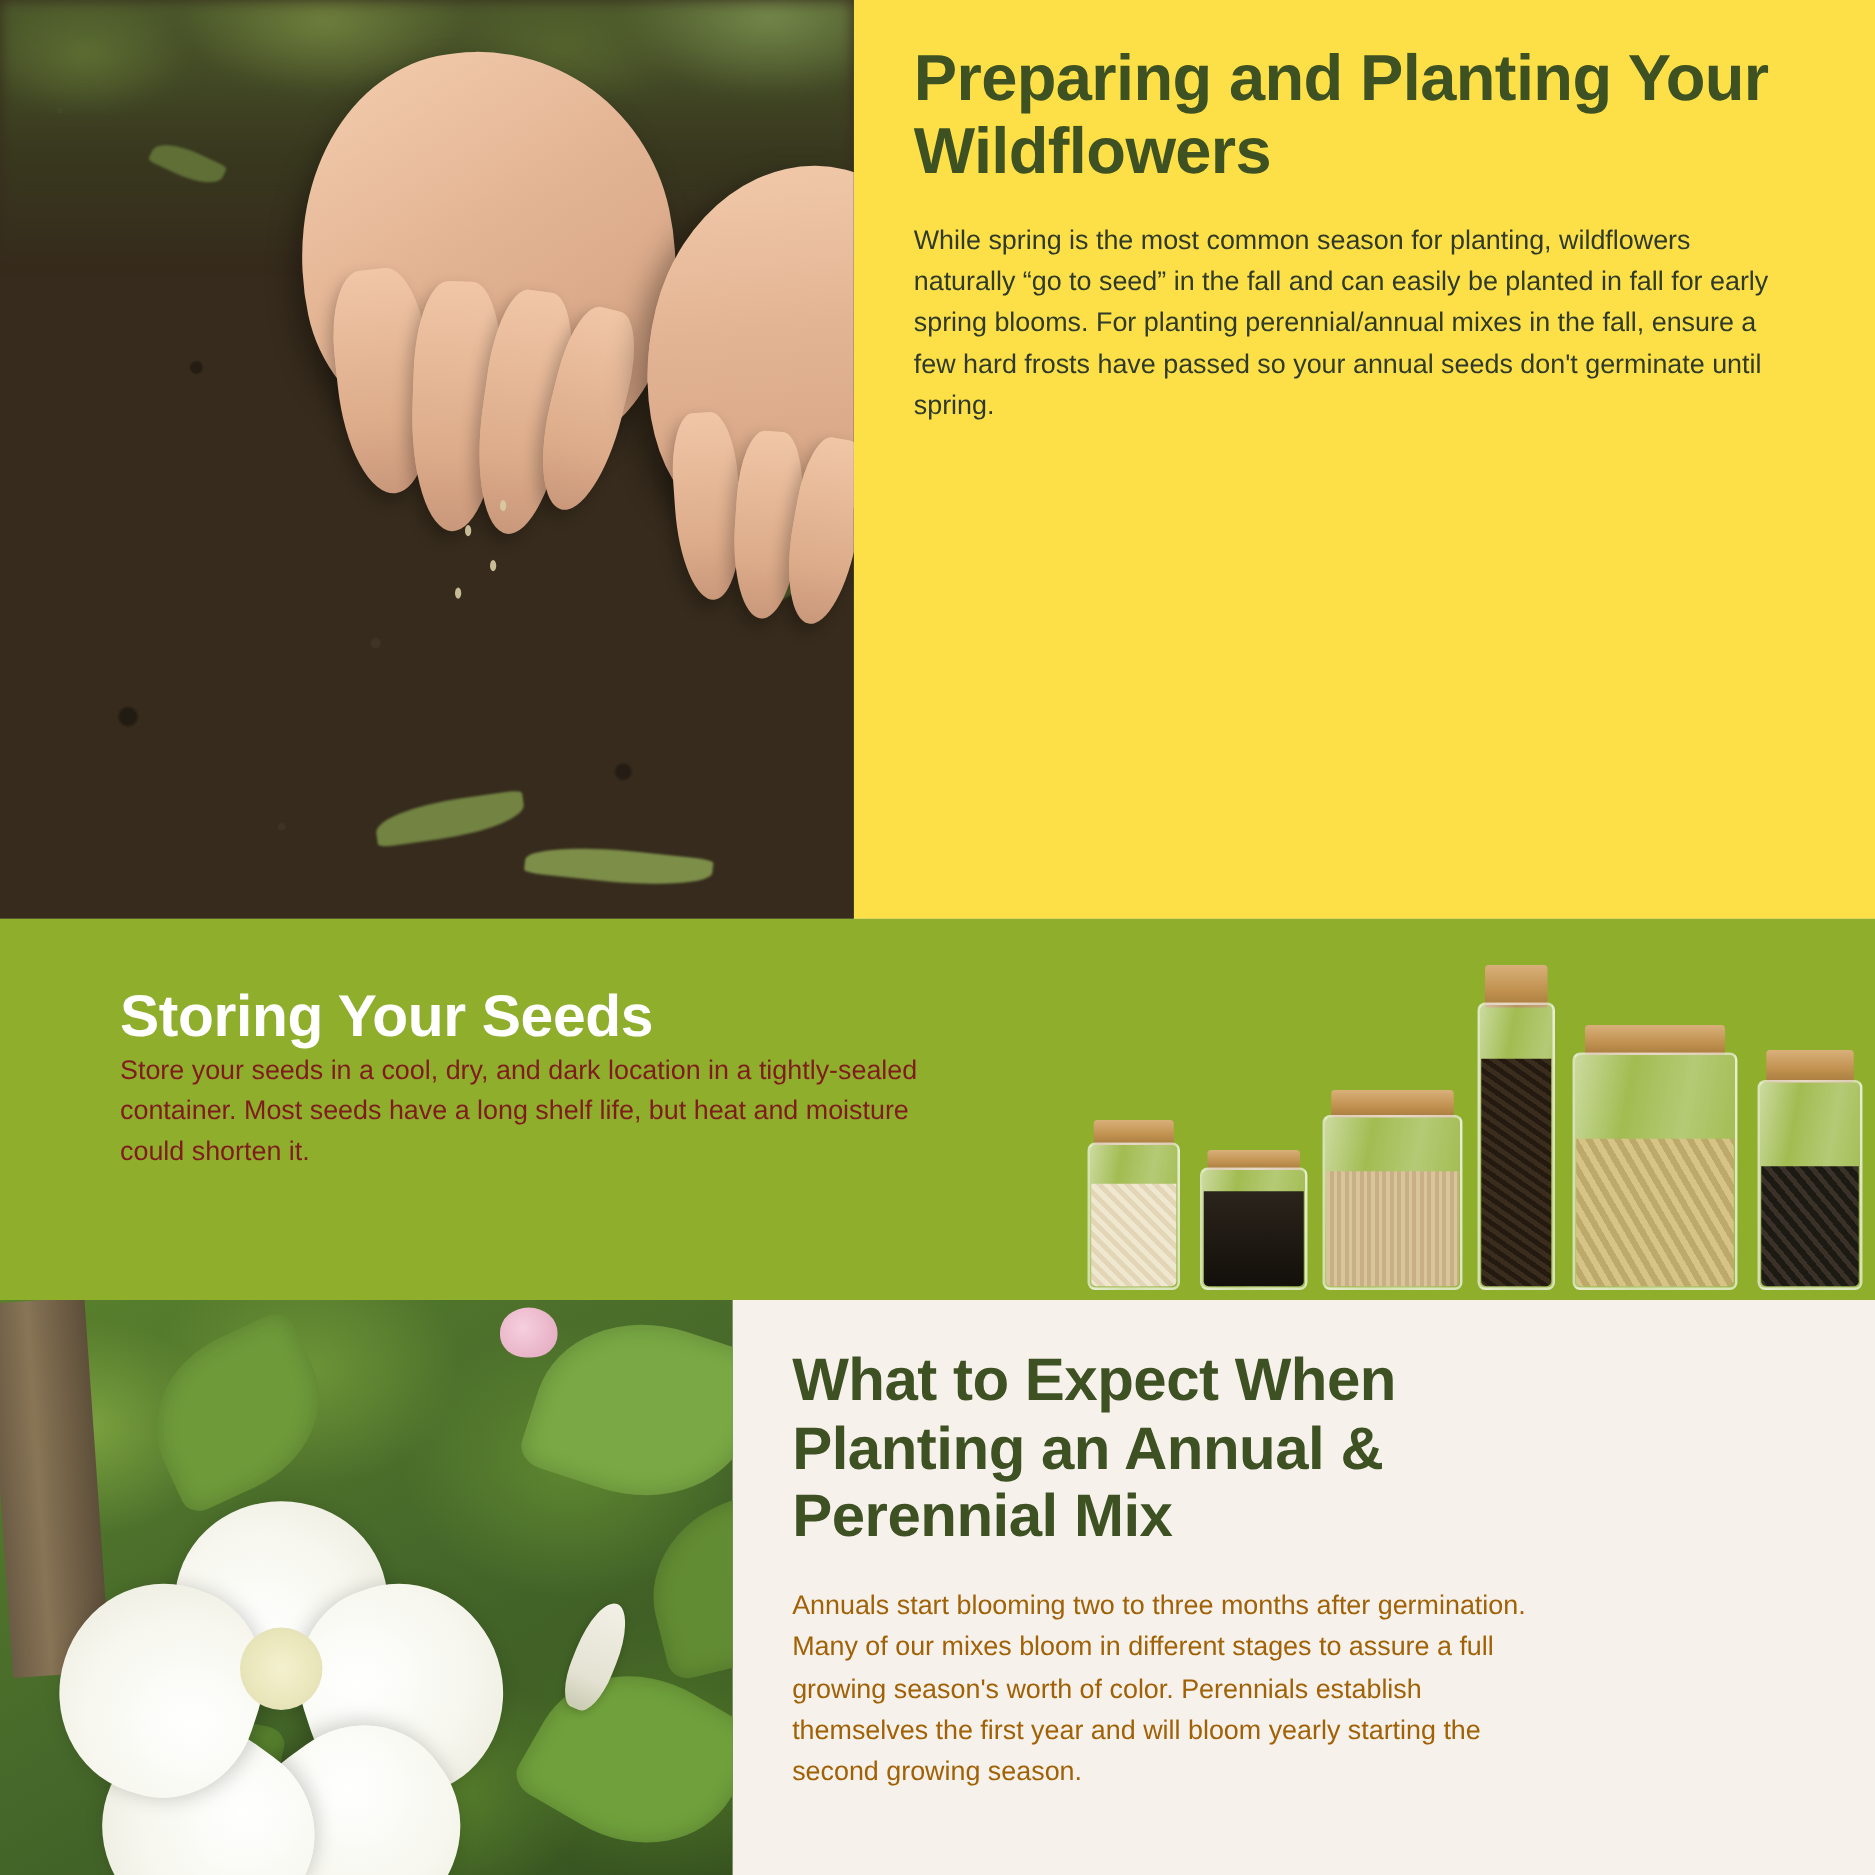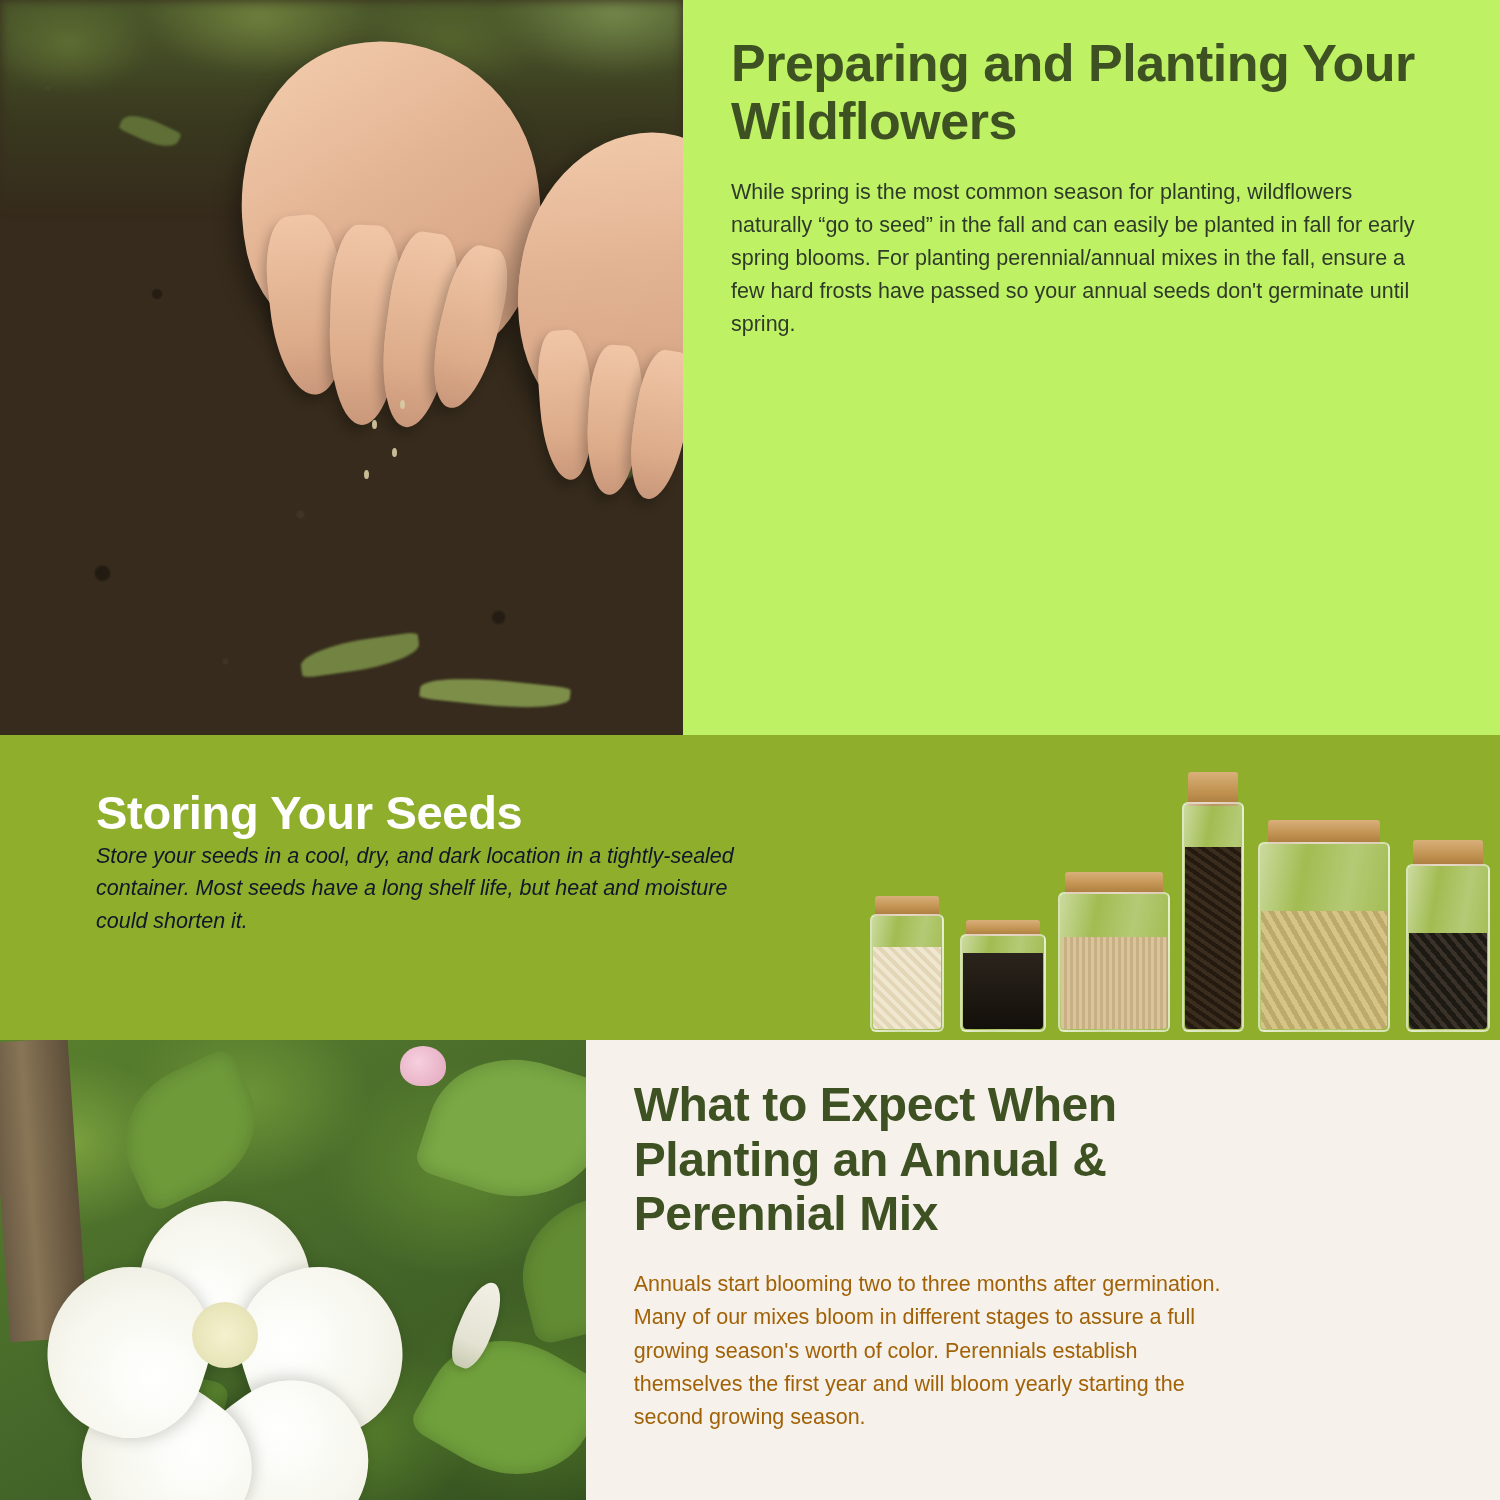--- a/index.html
+++ b/index.html
@@ -115,21 +115,21 @@
     position: absolute;
     width: 5px; height: 9px;
     background: #d8cba4;
     border-radius: 50%;
     opacity: .9;
   }
 
   .top-text {
     width: 817px; height: 735px;
     padding: 34px 70px 0 48px;
-    background: #bef264;
+    background: #fde047;
   }
   h1.title {
     font-size: 52px;
     line-height: 1.12;
     font-weight: 700;
     color: #3e5123;
     letter-spacing: -0.5px;
     margin-bottom: 26px;
   }
   .subhead {
@@ -161,22 +161,21 @@
   }
   h2.green-title {
     font-size: 47px;
     font-weight: 700;
     color: #ffffff;
     letter-spacing: -0.3px;
   }
   .green-copy {
     font-size: 21.5px;
     line-height: 1.5;
-    color: #0f172a;
-    font-style: italic;
+    color: #7f1d1d;
   }
   .jars {
     position: absolute;
     left: 860px; top: 0;
     width: 640px; height: 305px;
   }
   .jar { position: absolute; bottom: 8px; border-radius: 6px; }
   .jar .glass {
     position: absolute; inset: 0;
     background: linear-gradient(100deg, rgba(255,255,255,.55) 0%, rgba(255,255,255,.18) 30%, rgba(255,255,255,.35) 60%, rgba(255,255,255,.12) 100%);

